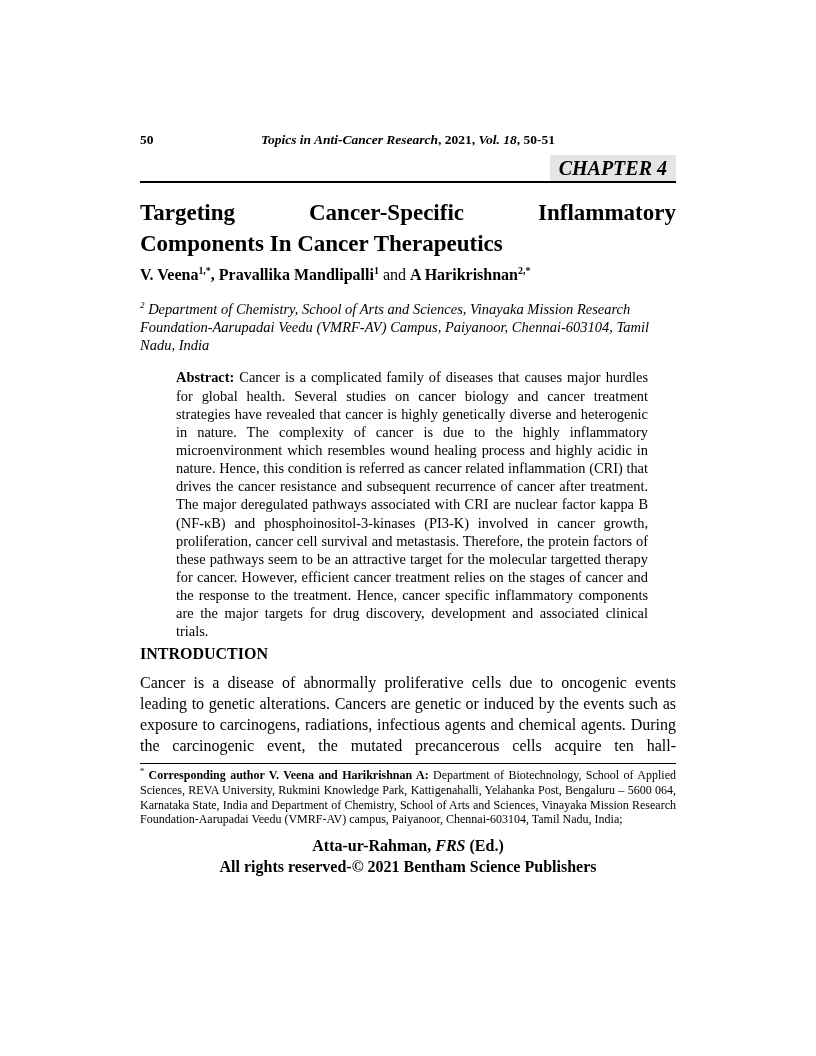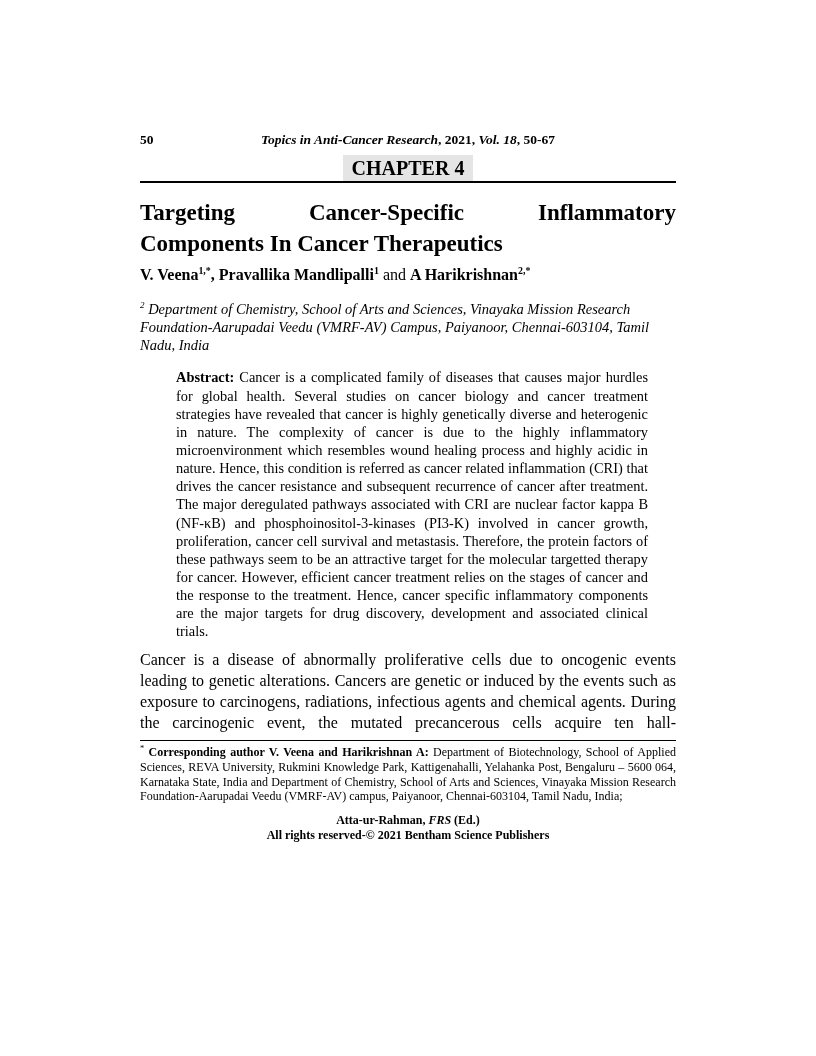--- a/index.html
+++ b/index.html
@@ -12,21 +12,21 @@
     box-sizing: border-box;
     width: 816px; height: 856px;
     padding: 132px 140px 0 140px;
     position: relative;
   }
   
   .header-row { position: relative; text-align: center; font-size: 13.5px; font-weight: bold; height: 17px; }
   .pageno { position: absolute; left: 0; top: 0; font-style: normal; }
   .running-title i { font-style: italic; text-align: right; }
   
-  .chapter-row { margin-top: 6px; border-bottom: 2px solid #000; text-align: center; line-height: 0; }
+  .chapter-row { margin-top: 6px; border-bottom: 2px solid #000; text-align: right; line-height: 0; font-style: italic; }
   .chapter-box {
     display: inline-block; background: #e5e5e5;
     font-size: 20px; font-weight: bold; line-height: 24px;
     padding: 1px 9px 1px 9px; vertical-align: bottom;
   }
   
   .title { margin: 15px 0 0 0; font-size: 23px; font-weight: bold; line-height: 1.33; }
   .title-line1 { display: block; text-align: justify; text-align-last: justify; }
   .title-line2 { display: block; text-align: left; }
   
@@ -45,51 +45,52 @@
   .keywords b { margin-right: 3px; }
   
   .intro-heading { margin: 5px 0 0 0; font-size: 16px; font-weight: bold; }
   .intro-para { margin: 10px 0 0 0; font-size: 16px; line-height: 1.31; text-align: justify; text-align-last: justify; }
   
   .footnote { margin-top: 6px; border-top: 1.5px solid #000; padding-top: 3px; font-size: 12px; line-height: 1.22; }
   .footnote-body { margin: 0; text-align: justify; }
   .footnote-body sup { font-size: 70%; }
   .footnote-emails { margin: 0; }
   
-  .footer { margin-top: 9px; text-align: center; font-weight: bold; font-size: 12px; line-height: 1.3; }
+  .footer { margin-top: 9px; text-align: center; font-weight: bold; font-size: 16px; line-height: 1.3; }
   .footer p { margin: 0; }
   .footer i { font-style: italic; }
 </style>
 </head>
 <body>
 
 <div class="page">
 
   <div class="header-row">
     <span class="pageno">50</span>
-    <span class="running-title"><i>Topics in Anti-Cancer Research</i><span>, 2021, </span><i>Vol. 18</i><span>, 50-67</span></span>
+    <span class="running-title"><i>Topics in Anti-Cancer Research</i><span>, 2021, </span><i>Vol. 18</i><span>, 50-51</span></span>
   </div>
 
   <div class="chapter-row">
     <span class="chapter-box">CHAPTER 4</span>
   </div>
 
   <h1 class="title">
     <span class="title-line1">Targeting Cancer-Specific Inflammatory</span>
     <span class="title-line2">Components In Cancer Therapeutics</span>
   </h1>
 
   <p class="authors"><b><span>V. Veena</span><sup>1,*</sup></b><b>, </b><b><span>Pravallika Mandlipalli</span><sup>1</sup></b><span> and </span><b><span>A Harikrishnan</span><sup>2,*</sup></b></p>
 
 
   <p class="affiliation"><sup>2</sup> <span>Department of Chemistry, School of Arts and Sciences, Vinayaka Mission Research Foundation-Aarupadai Veedu (VMRF-AV) Campus, Paiyanoor, Chennai-603104, Tamil Nadu, India</span></p>
 
   <p class="abstract"><b>Abstract:</b><span>Cancer is a complicated family of diseases that causes major hurdles for global health. Several studies on cancer biology and cancer treatment strategies have revealed that cancer is highly genetically diverse and heterogenic in nature. The complexity of cancer is due to the highly inflammatory microenvironment which resembles wound healing process and highly acidic in nature. Hence, this condition is referred as cancer related inflammation (CRI) that drives the cancer resistance and subsequent recurrence of cancer after treatment. The major deregulated pathways associated with CRI are nuclear factor kappa B (NF-κB) and phosphoinositol-3-kinases (PI3-K) involved in cancer growth, proliferation, cancer cell survival and metastasis. Therefore, the protein factors of these pathways seem to be an attractive target for the molecular targetted therapy for cancer. However, efficient cancer treatment relies on the stages of cancer and the response to the treatment. Hence, cancer specific inflammatory components are the major targets for drug discovery, development and associated clinical trials.</span></p>
 
 
+  <h2 class="intro-heading">INTRODUCTION</h2>
 
   <p class="intro-para">Cancer is a disease of abnormally proliferative cells due to oncogenic events leading to genetic alterations. Cancers are genetic or induced by the events such as exposure to carcinogens, radiations, infectious agents and chemical agents. During the carcinogenic event, the mutated precancerous cells acquire ten hall-</p>
 
   <div class="footnote">
     <p class="footnote-body"><sup>*</sup> <b>Corresponding author V. Veena and Harikrishnan A:</b><span> Department of Biotechnology, School of Applied Sciences, REVA University, Rukmini Knowledge Park, Kattigenahalli, Yelahanka Post, Bengaluru – 5600 064, Karnataka State, India and Department of Chemistry, School of Arts and Sciences, Vinayaka Mission Research Foundation-Aarupadai Veedu (VMRF-AV) campus, Paiyanoor, Chennai-603104, Tamil Nadu, India;</span></p>
   </div>
 
   <div class="footer">
     <p><span>Atta-ur-Rahman, </span><i>FRS</i><span> (Ed.)</span></p>
     <p>All rights reserved-© 2021 Bentham Science Publishers</p>

